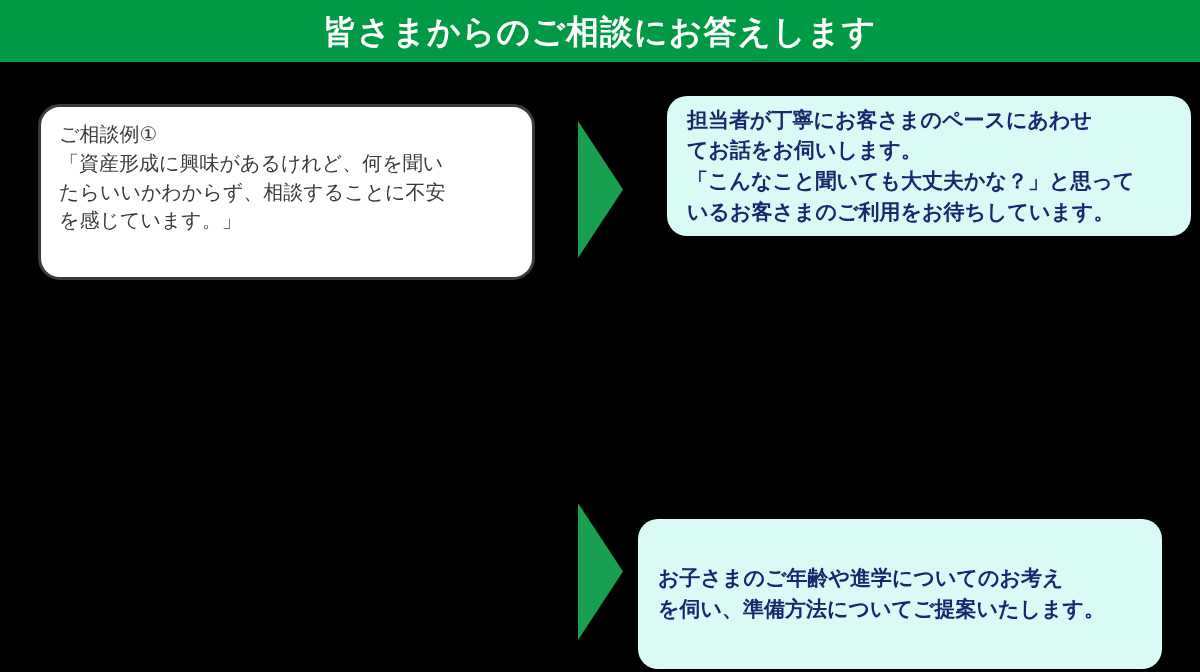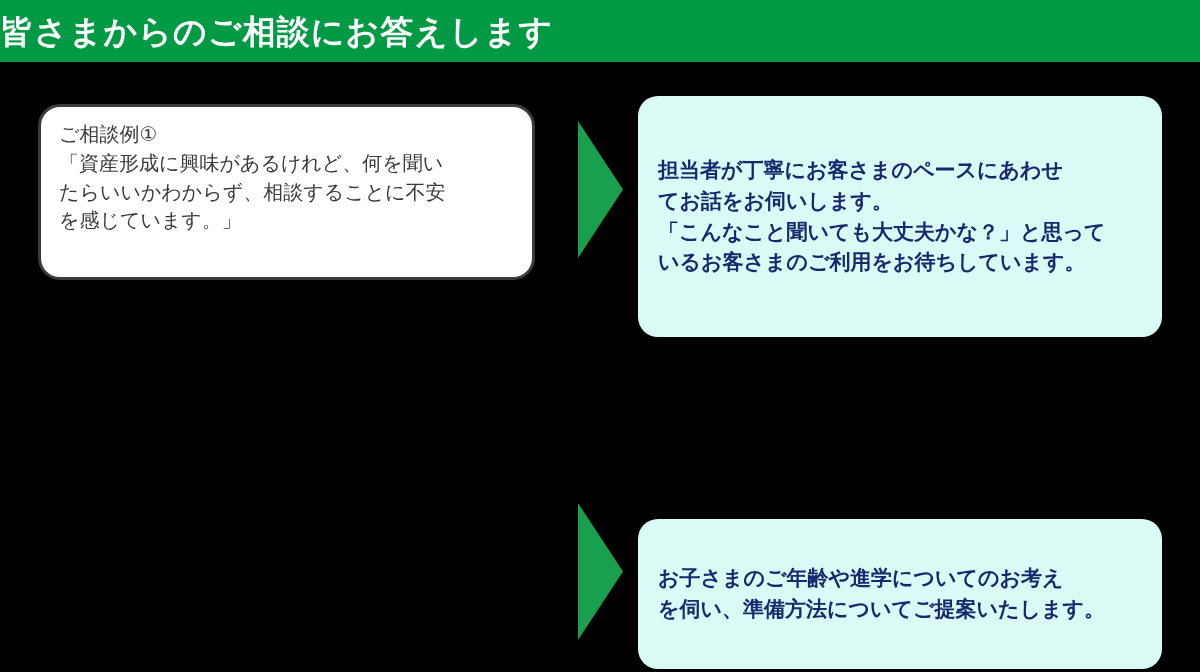--- a/index.html
+++ b/index.html
@@ -24,21 +24,21 @@
   
   .header-banner {
     position: absolute;
     left: 0;
     top: 0;
     width: 1200px;
     height: 62px;
     background: #009944;
     display: flex;
     align-items: center;
-    justify-content: flex-start;
+    justify-content: center;
   }
   .header-title {
     color: #ffffff;
     font-size: 33px;
     font-weight: bold;
     letter-spacing: 1px;
     line-height: 1;
     white-space: nowrap;
   }
 
@@ -104,21 +104,21 @@
   .answer-card {
     position: absolute;
     left: 638px;
     width: 524px;
     box-sizing: border-box;
     background: #d9faf5;
     border-radius: 20px;
     display: flex;
     align-items: center;
   }
-  .row-1 .answer-card { top: -8px; height: 241px; }
+  .row-1 .answer-card { top: -8px; height: 140px; margin-left: 29px; }
   .row-2 .answer-card { top: -2px; height: 172px; }
   .row-3 .answer-card { top: 0px;  height: 150px; margin-top: 16px; }
 
   .answer-text {
     width: 100%;
     padding: 0 16px 0 20px;
     box-sizing: border-box;
     color: #17286e;
     font-size: 21px;
     font-weight: bold;

